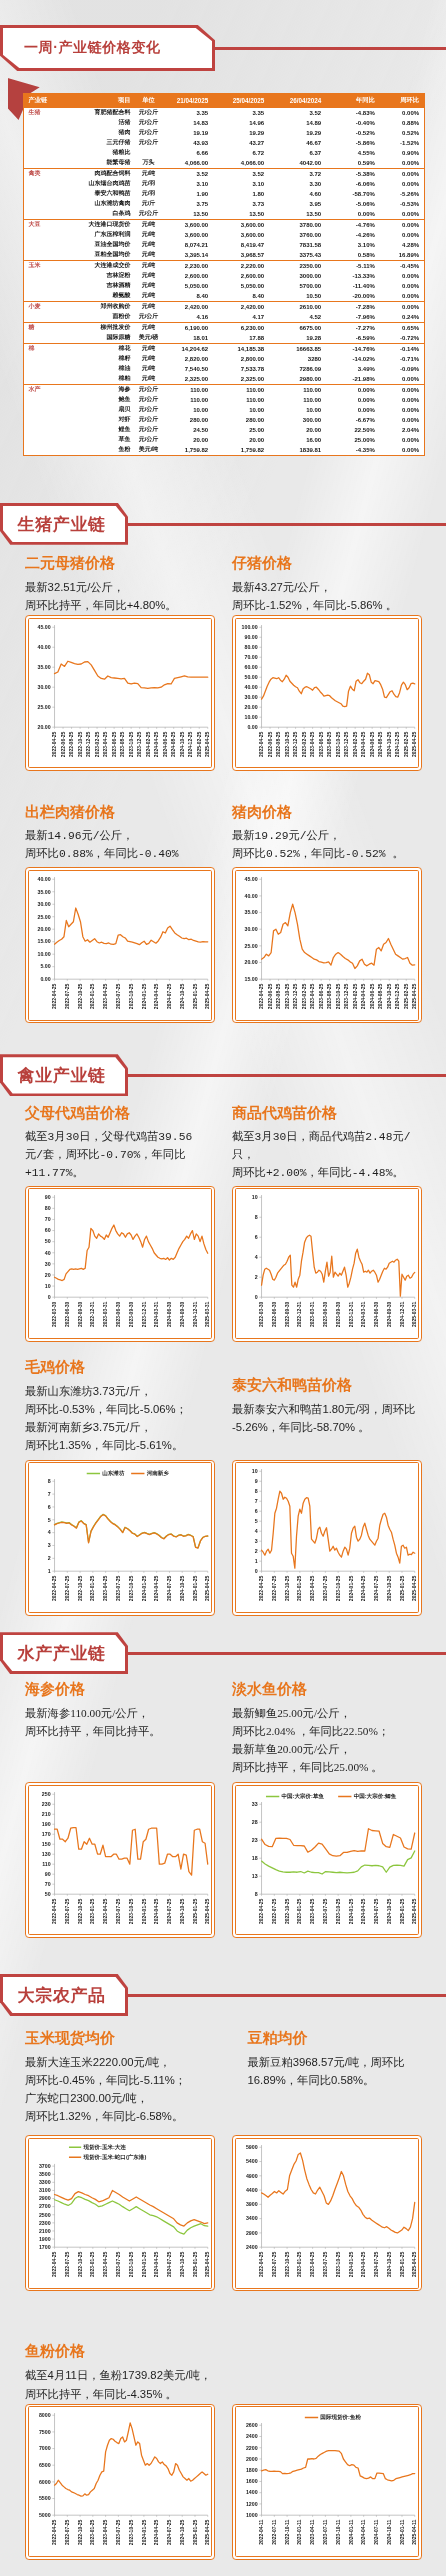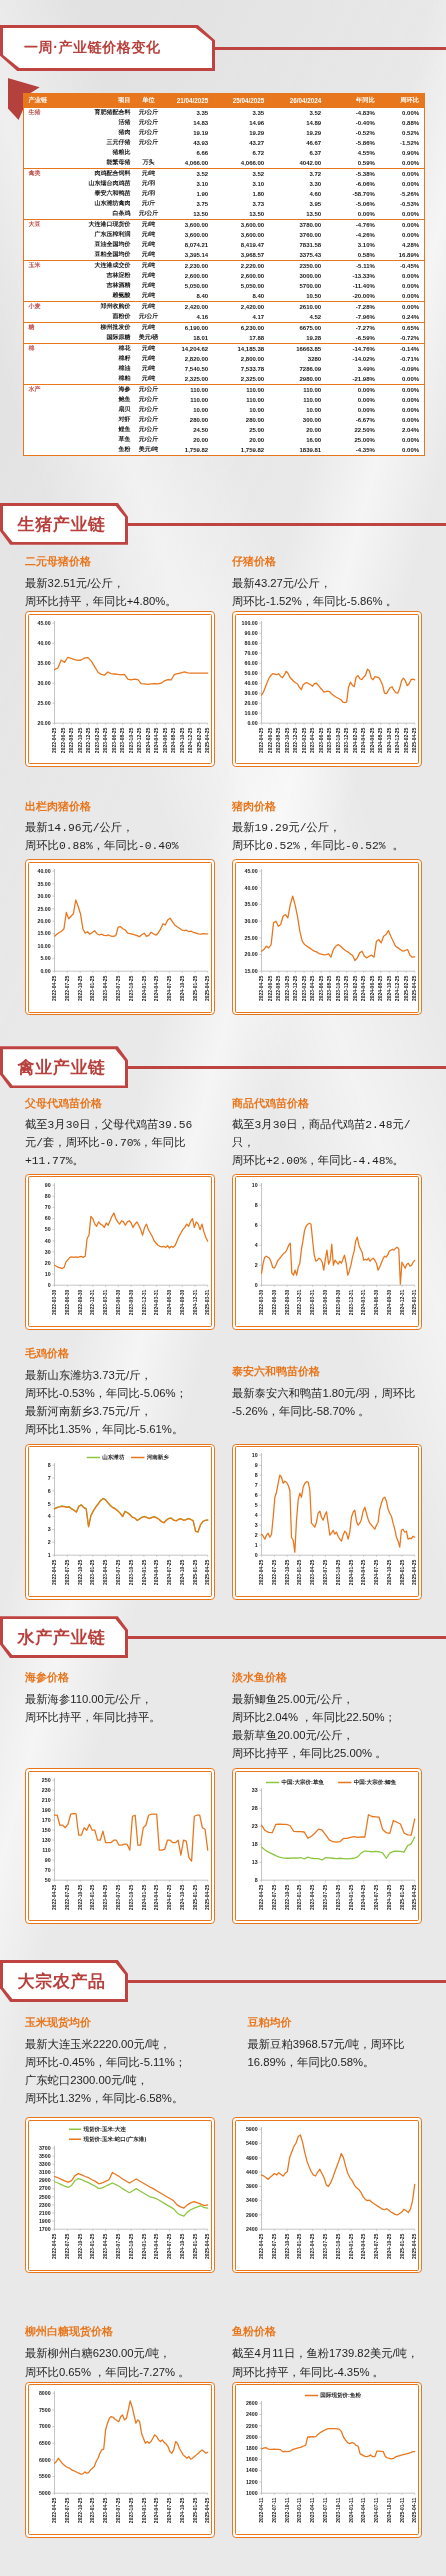--- a/index.html
+++ b/index.html
@@ -46,21 +46,21 @@
   .t-row .t-cell:nth-child(4),
   .t-row .t-cell:nth-child(5),
   .t-row .t-cell:nth-child(6){text-align:right;padding-right:14.3px;}
   .t-row .t-cell:nth-child(7){text-align:right;padding-right:7.7px;}
   .t-row .t-cell:nth-child(8){text-align:right;padding-right:4.4px;}
   .g-first{border-top:1.1px solid #E8761D;}
   .t-cat{color:#C0504D;}
   
   .grid{display:flex;justify-content:space-between;padding:0 25px;}
   .info-block{width:190px;}
-  .info-block h3{margin:0 0 5px;font-size:11px;color:#E8761D;font-weight:700;}
+  .info-block h3{margin:0 0 5px;font-size:15px;color:#E8761D;font-weight:700;}
   .info-block p{margin:0;font-size:11.3px;line-height:1.6;color:#1f1f1f;
     white-space:pre-line;font-weight:500;}
   .chart-frame{width:190px;height:156px;border:1.7px solid #E8761D;border-radius:3.9px;
     padding:1.7px;background:#fff;box-sizing:border-box;}
   .chart-inner{width:100%;height:100%;border:1.1px solid #E8761D;border-radius:1.7px;
     box-sizing:border-box;background:#fff;overflow:hidden;}
   .chart-inner svg{display:block;}
 </style>
 </head>
 <body>
@@ -964,21 +964,21 @@
       </div>
     </section>
     <section>
       <div class="banner-wrap sec-banner" style="margin-top: 16.5px;">
         <div class="banner-shape">
           <div class="banner-white"></div>
         </div>
         <span class="banner-title">水产产业链</span>
         <div class="banner-line"></div>
       </div>
-      <div class="grid" style="margin-top: 12px;">
+      <div class="grid" style="margin-top: 6px; font-family: Liberation Serif, serif;">
         <div class="info-block">
           <h3>海参价格</h3>
           <p>最新海参110.00元/公斤，
 周环比持平，年同比持平。</p>
         </div>
         <div class="info-block">
           <h3>淡水鱼价格</h3>
           <p>最新鲫鱼25.00元/公斤，
 周环比2.04% ，年同比22.50%；
 最新草鱼20.00元/公斤，
@@ -1229,25 +1229,20 @@
               <text x="299" y="202" text-anchor="end" font-size="9" font-weight="600" fill="#222" transform="rotate(-90 299 202)" dy="3">2025-01-25</text>
               <line x1="322" y1="194" x2="322" y2="197" stroke="#a6a6a6" stroke-width="1"></line>
               <text x="322" y="202" text-anchor="end" font-size="9" font-weight="600" fill="#222" transform="rotate(-90 322 202)" dy="3">2025-04-25</text>
               <polyline points="46.0,96.3 49.9,98.3 53.8,100.9 57.7,104.0 61.5,100.4 65.4,97.3 69.3,93.7 73.2,96.3 77.1,92.2 81.0,95.3 84.9,98.3 88.8,93.2 92.6,90.1 96.5,65.4 100.4,55.1 104.3,44.9 108.2,38.7 112.1,26.9 116.0,24.3 119.9,37.1 123.7,55.1 127.6,70.6 131.5,80.9 135.4,90.1 139.3,96.3 143.2,98.3 147.1,91.1 151.0,86.0 154.8,93.7 158.7,101.4 162.6,114.3 166.5,116.9 170.4,110.7 174.3,101.4 178.2,90.1 182.1,79.8 185.9,69.5 189.8,57.7 193.7,65.4 197.6,80.9 201.5,93.7 205.4,101.4 209.3,106.6 213.2,114.3 217.0,119.4 220.9,122.0 224.8,127.1 228.7,134.9 232.6,140.0 236.5,142.6 240.4,141.5 244.3,145.1 248.1,147.7 252.0,150.3 255.9,152.9 259.8,155.4 263.7,158.0 267.6,159.0 271.5,157.0 275.4,160.1 279.2,163.1 283.1,165.2 287.0,167.3 290.9,168.3 294.8,165.7 298.7,163.1 302.6,158.0 306.5,160.6 310.3,164.2 314.2,158.0 318.1,142.6 322.0,113.3" fill="none" stroke="#E8761D" stroke-width="2.3" stroke-linejoin="round" stroke-linecap="round"></polyline>
             </svg>
           </div>
         </div>
       </div>
       <div class="grid" style="margin-top: 51px;">
         <div class="info-block">
-          <h3>柳州白糖现货价格</h3>
-          <p>最新柳州白糖6230.00元/吨，
-周环比0.65% ，年同比-7.27% 。</p>
-        </div>
-        <div class="info-block">
           <h3>鱼粉价格</h3>
           <p>截至4月11日，鱼粉1739.82美元/吨，
 周环比持平，年同比-4.35% 。</p>
         </div>
       </div>
       <div class="grid" style="margin-top: 1.1px;">
         <div class="chart-frame">
           <div class="chart-inner">
             <svg viewBox="0 0 329 266" width="100%" height="100%">
               <line x1="46" y1="10" x2="46" y2="194" stroke="#a6a6a6" stroke-width="1.2"></line>

